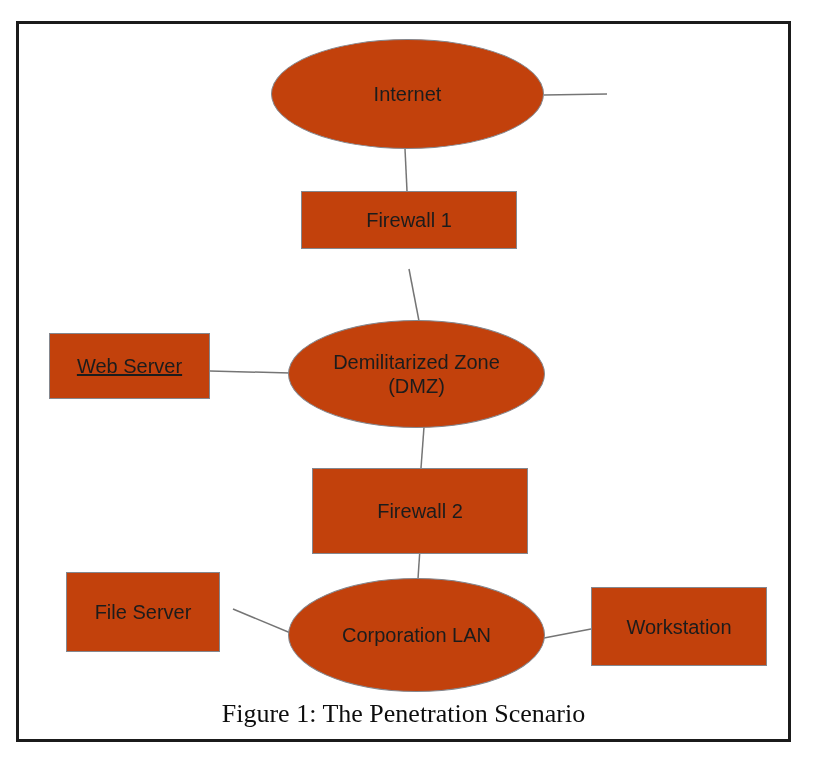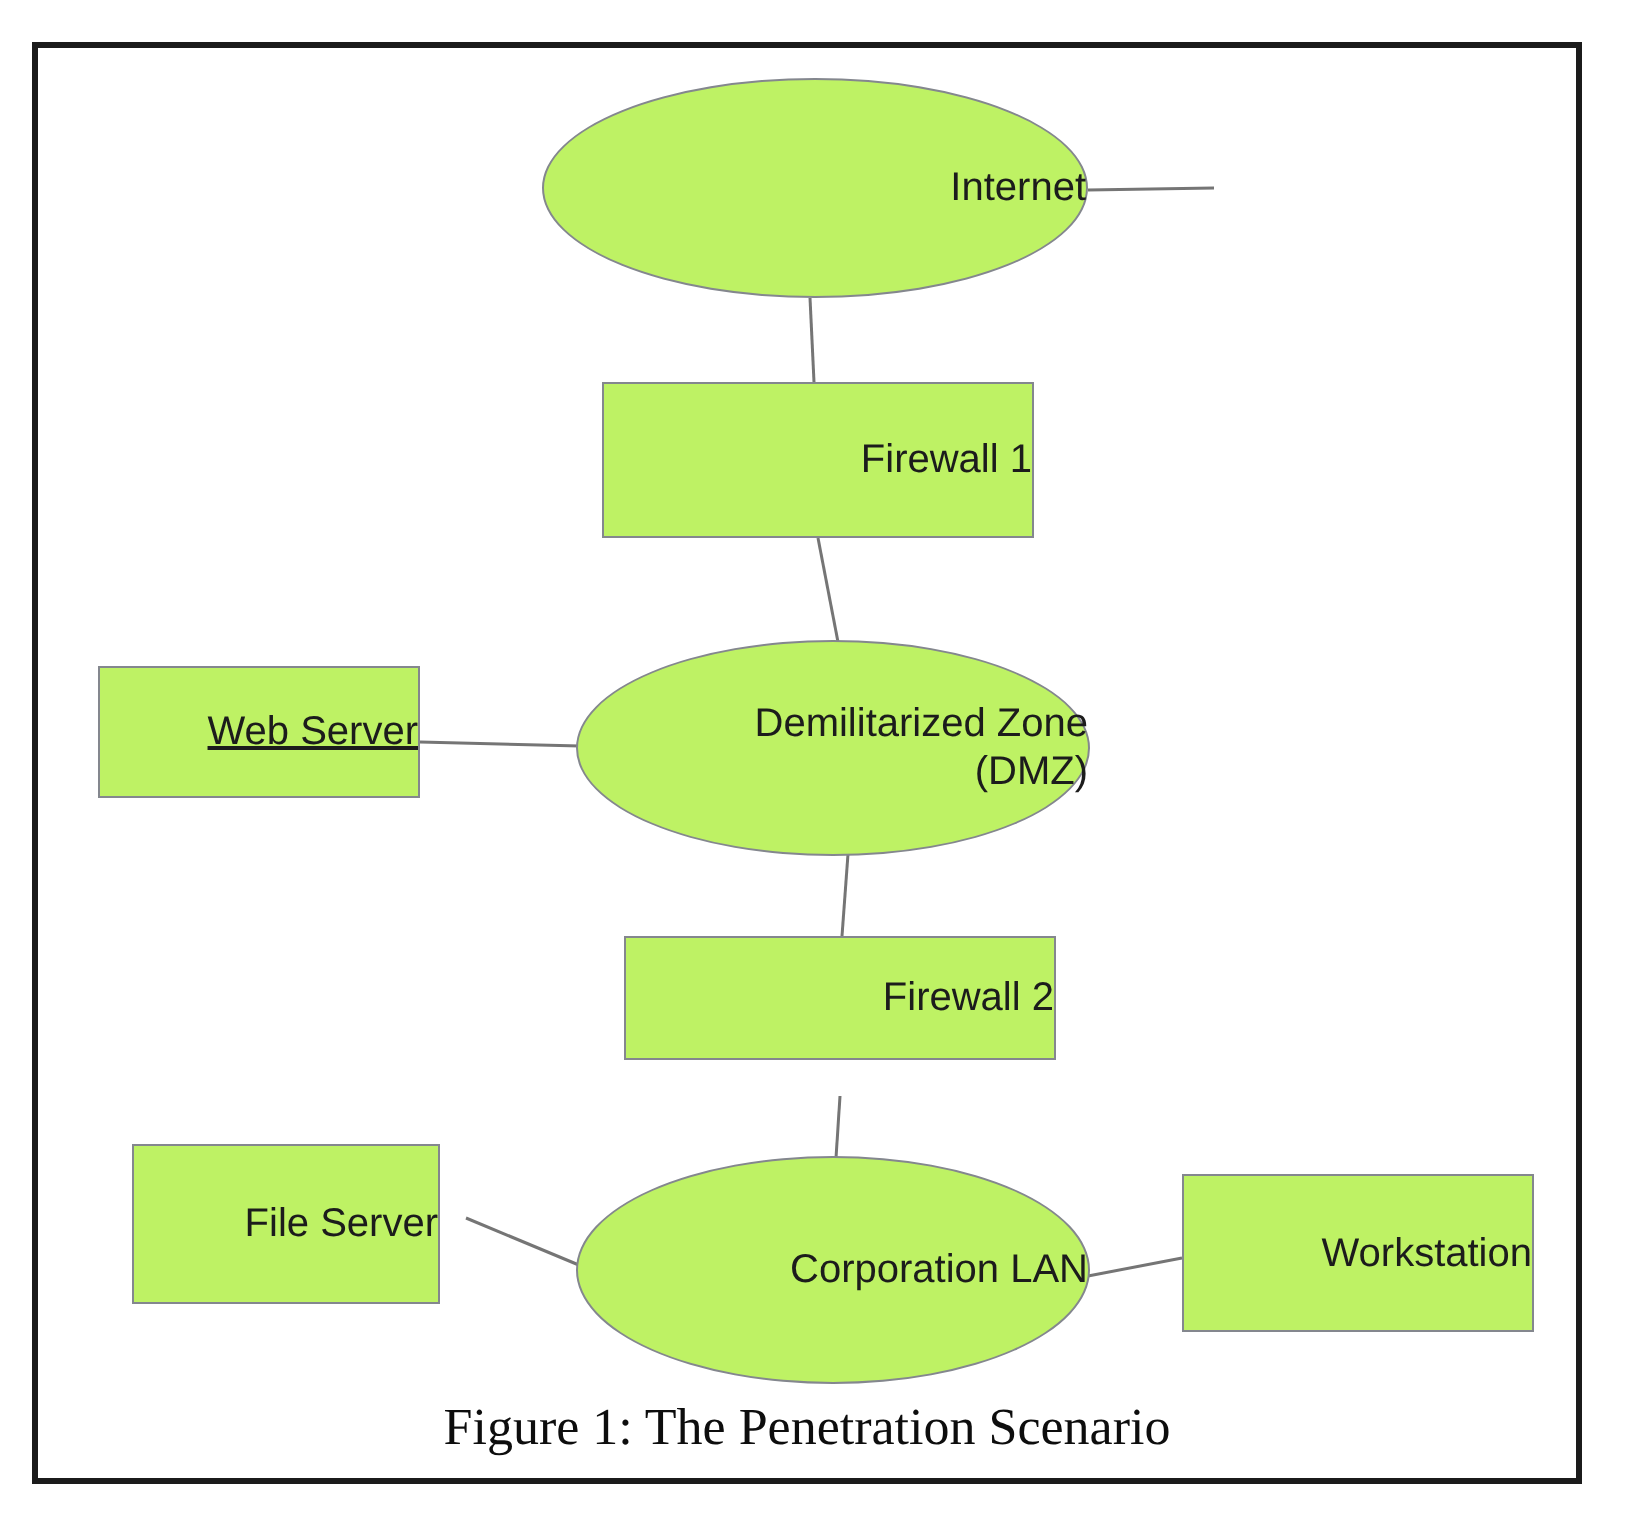--- a/index.html
+++ b/index.html
@@ -28,43 +28,43 @@
   #edges {
     position: absolute;
     left: 0;
     top: 0;
     width: 814px;
     height: 770px;
   }
   .node {
     position: absolute;
     box-sizing: border-box;
-    background: #bef264;
+    background: #c2410c;
     border: 1.5px solid #84878e;
     display: flex;
     flex-direction: column;
-    align-items: flex-end;
+    align-items: center;
     justify-content: center;
     text-align: center;
     color: #1c1c1c;
     font-size: 20px;
     line-height: 24px;
   }
   .node.ellipse {
     border-radius: 50%;
   }
   .node span {
     display: block;
   }
   #node-internet        { left: 271px; top: 39px;  width: 273px; height: 110px; }
   #node-mallory-pc      { left: 607px; top: 53px;  width: 143px; height: 82px;  }
-  #node-firewall-1      { left: 301px; top: 191px; width: 216px; height: 78px;  }
+  #node-firewall-1      { left: 301px; top: 191px; width: 216px; height: 58px;  }
   #node-web-server      { left: 49px;  top: 333px; width: 161px; height: 66px; text-decoration: underline;  }
   #node-dmz             { left: 288px; top: 320px; width: 257px; height: 108px; }
-  #node-firewall-2      { left: 312px; top: 468px; width: 216px; height: 62px;  }
+  #node-firewall-2      { left: 312px; top: 468px; width: 216px; height: 86px;  }
   #node-file-server     { left: 66px;  top: 572px; width: 154px; height: 80px;  }
   #node-corporation-lan { left: 288px; top: 578px; width: 257px; height: 114px; }
   #node-workstation     { left: 591px; top: 587px; width: 176px; height: 79px;  }
   #caption {
     position: absolute;
     left: 16px;
     top: 699px;
     width: 775px;
     text-align: center;
     font-family: "Liberation Serif", serif;

